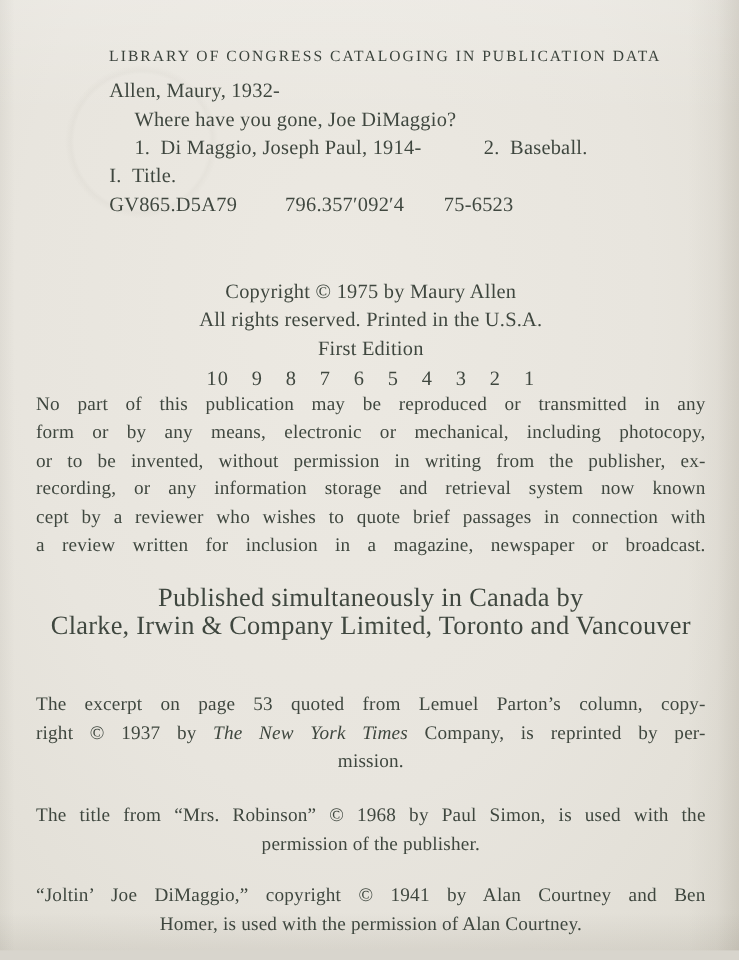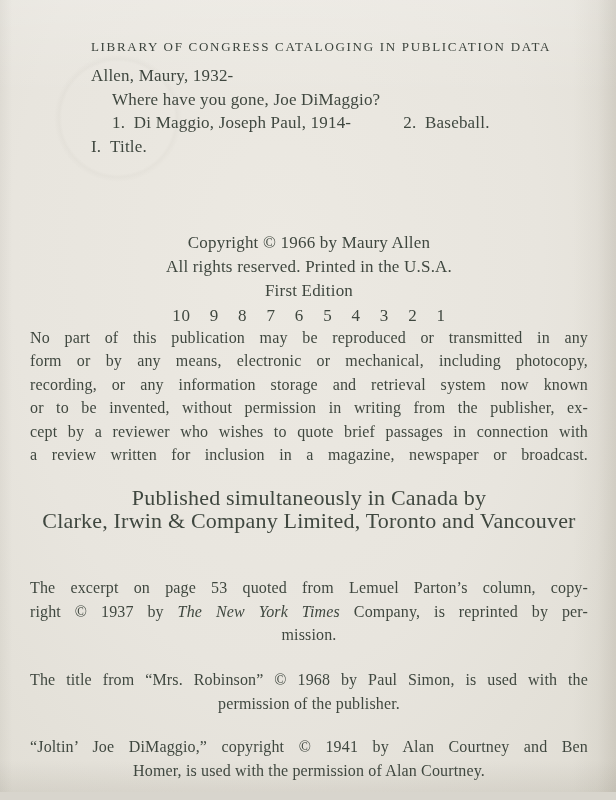--- a/index.html
+++ b/index.html
@@ -67,34 +67,37 @@
 
   <div class="abs loc-heading">LIBRARY OF CONGRESS CATALOGING IN PUBLICATION DATA</div>
 
   <div class="abs catalog">
     <div>Allen, Maury, 1932-</div>
     <div class="cat-indent">Where have you gone, Joe DiMaggio?</div>
     <div class="cat-indent">
       <span>1. Di Maggio, Joseph Paul, 1914-</span><span class="cat-gap-2">2. Baseball.</span>
     </div>
     <div>I. Title.</div>
+    <div>
+      <span>GV865.D5A79</span><span class="id-dewey">796.357′092′4</span><span class="id-lccn">75-6523</span>
+    </div>
   </div>
 
   <div class="abs center-block">
-    <div>Copyright © 1966 by Maury Allen</div>
+    <div>Copyright © 1975 by Maury Allen</div>
     <div>All rights reserved. Printed in the U.S.A.</div>
     <div>First Edition</div>
     <div class="print-run">10 9 8 7 6 5 4 3 2 1</div>
   </div>
 
   <div class="abs para para1">
     <div class="jline">No part of this publication may be reproduced or transmitted in any</div>
     <div class="jline">form or by any means, electronic or mechanical, including photocopy,</div>
+    <div class="jline">or to be invented, without permission in writing from the publisher, ex-</div>
     <div class="jline">recording, or any information storage and retrieval system now known</div>
-    <div class="jline">or to be invented, without permission in writing from the publisher, ex-</div>
     <div class="jline">cept by a reviewer who wishes to quote brief passages in connection with</div>
     <div class="jline">a review written for inclusion in a magazine, newspaper or broadcast.</div>
   </div>
 
   <div class="abs publisher">
     <div>Published simultaneously in Canada by</div>
     <div>Clarke, Irwin &amp; Company Limited, Toronto and Vancouver</div>
   </div>
 
   <div class="abs para para2">

